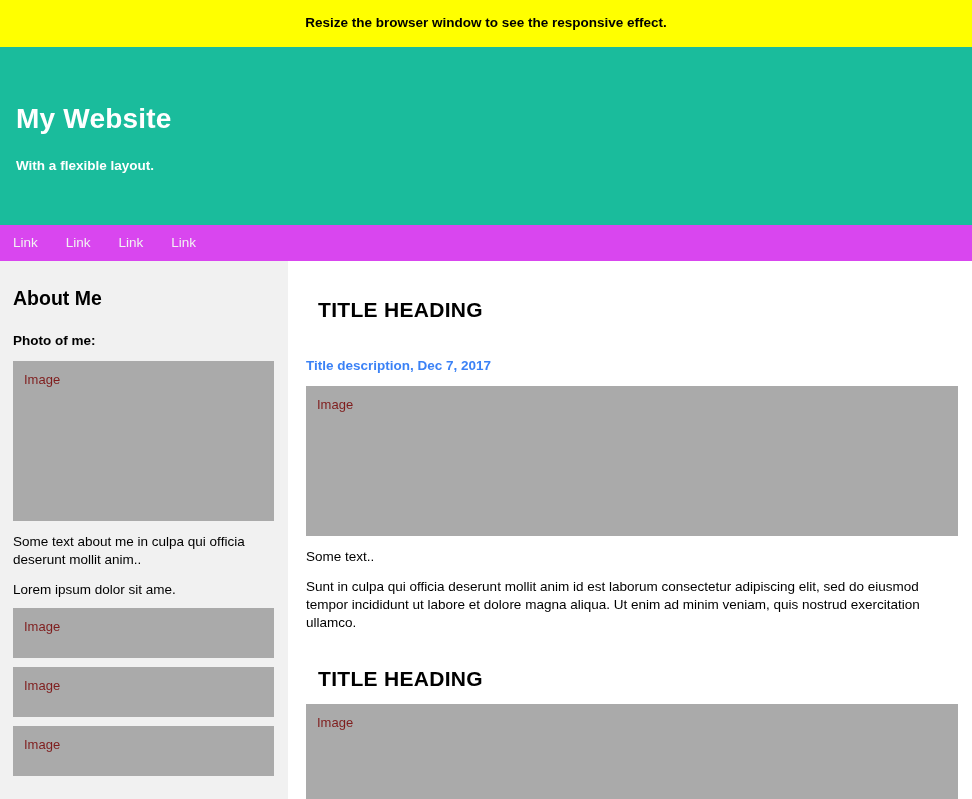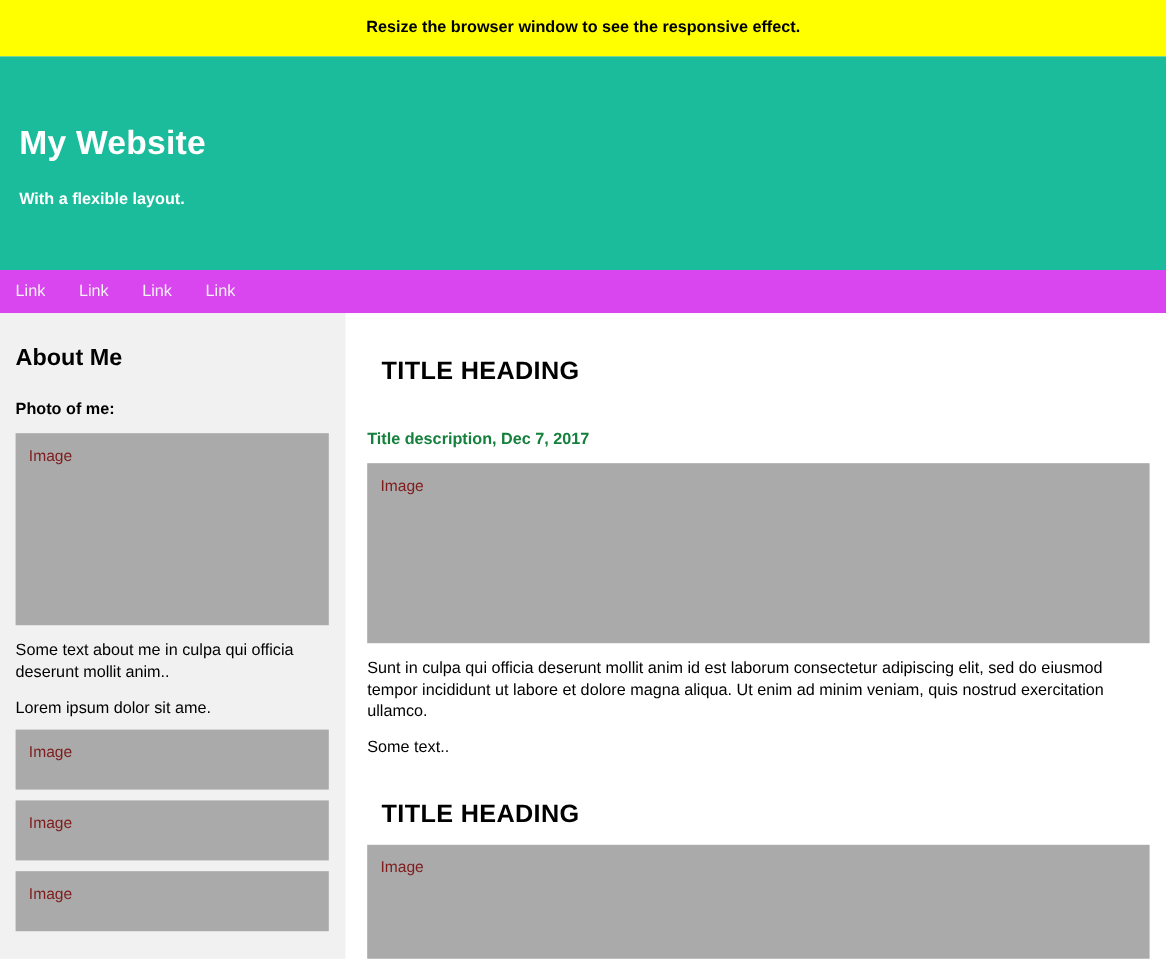--- a/index.html
+++ b/index.html
@@ -109,21 +109,21 @@
     font-size: 21px;
     font-weight: bold;
     color: #000;
     letter-spacing: 0.3px;
   }
   .main h5 {
     margin: 0;
     padding: 24px 0 0 0;
     font-size: 13.5px;
     font-weight: bold;
-    color: #15803d;
+    color: #3b82f6;
   }
   .main p {
     margin: 0;
     padding: 12px 0 0 0;
     font-size: 13.5px;
     color: #000;
     line-height: 1.35;
   }
 
   .fakeimg {
@@ -167,22 +167,22 @@
     <div class="fakeimg fakeimg-small">Image</div>
     <div class="fakeimg fakeimg-small">Image</div>
   </div>
 
   <div class="main">
 
     <div>
       <h2>TITLE HEADING</h2>
       <h5><span>Title description, </span><span>Dec 7, 2017</span></h5>
       <div class="fakeimg fakeimg-big">Image</div>
+      <p>Some text..</p>
       <p>Sunt in culpa qui officia deserunt mollit anim id est laborum consectetur adipiscing elit, sed do eiusmod tempor incididunt ut labore et dolore magna aliqua. Ut enim ad minim veniam, quis nostrud exercitation ullamco.</p>
-      <p>Some text..</p>
     </div>
 
     <div style="padding-top:14px;">
       <h2>TITLE HEADING</h2>
       <div class="fakeimg fakeimg-big">Image</div>
     </div>
 
   </div>
 </div>
 

